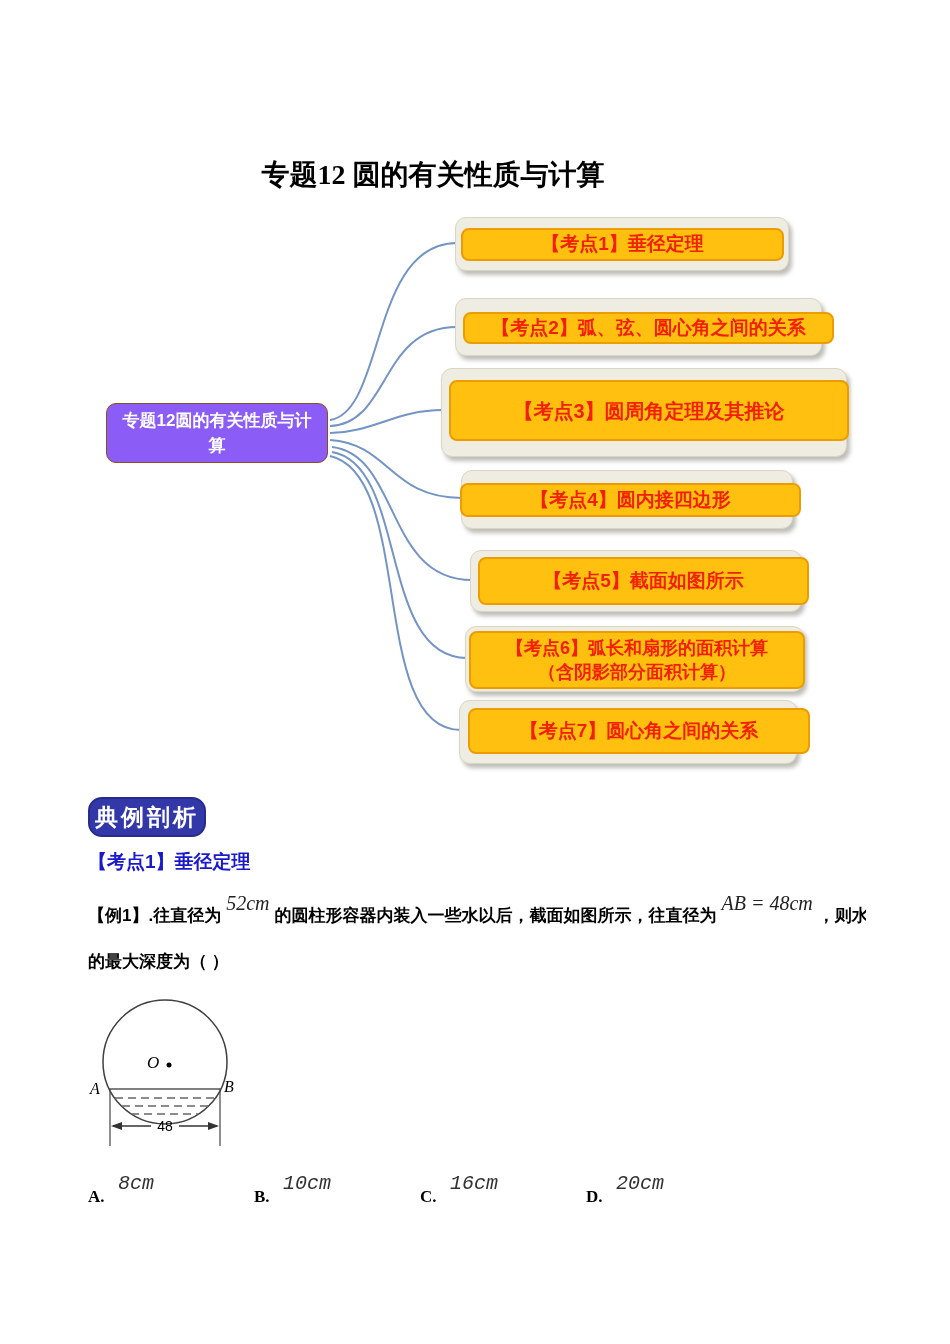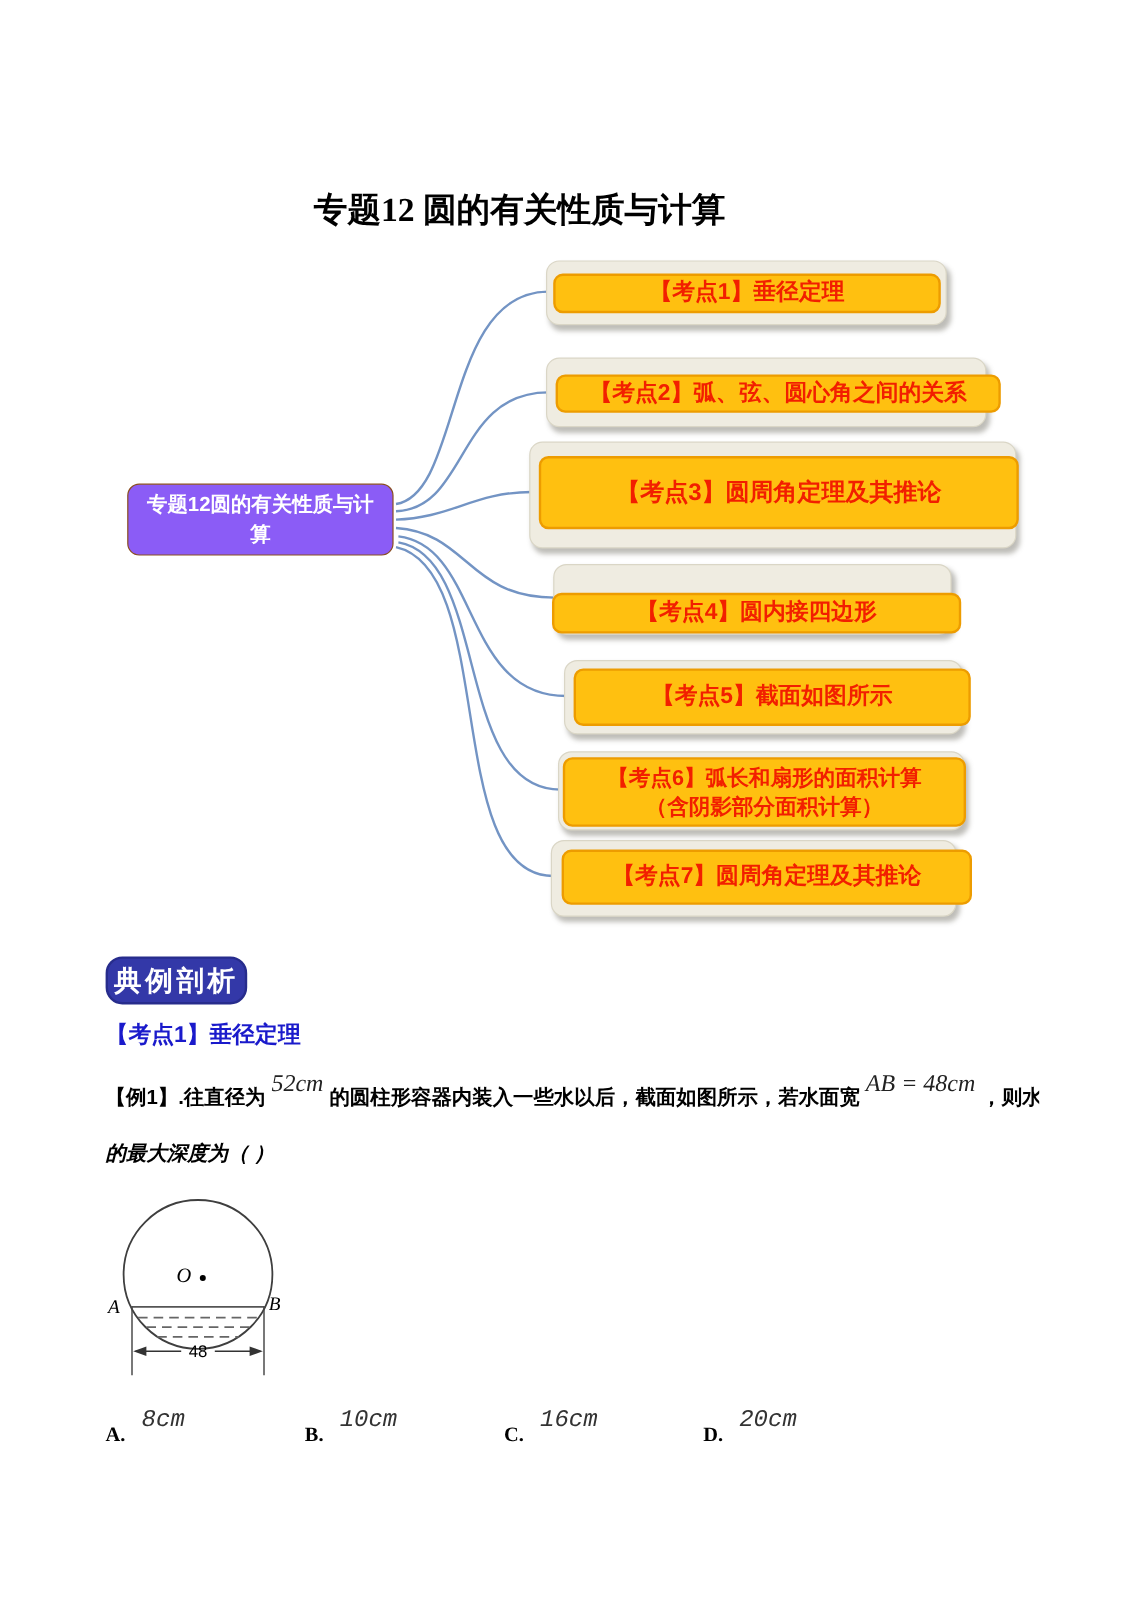--- a/index.html
+++ b/index.html
@@ -27,41 +27,41 @@
               display:flex;flex-direction:column;align-items:center;justify-content:center;
               text-align:center;line-height:1.3;}
 
   .n1o{left:455px;top:217px;width:332px;height:52px}
   .n1i{left:5px;right:4px;top:10px;height:29px}
   .n2o{left:455px;top:298px;width:365px;height:56px}
   .n2i{left:7px;right:-13px;top:13px;height:28px}
   .n3o{left:441px;top:368px;width:404px;height:87px}
   .n3i{left:7px;right:-3px;top:11px;height:57px;font-size:20px}
   .n4o{left:461px;top:470px;width:330px;height:57px}
-  .n4i{left:-2px;right:-9px;top:23px;height:30px}
+  .n4i{left:-2px;right:-9px;top:12px;height:30px}
   .n5o{left:470px;top:550px;width:330px;height:60px}
   .n5i{left:7px;right:-8px;top:6px;height:44px}
   .n6o{left:465px;top:626px;width:337px;height:64px}
   .n6i{left:3px;right:-2px;top:4px;height:54px;font-size:18px;line-height:1.35}
   .n7o{left:459px;top:700px;width:336px;height:62px}
   .n7i{left:8px;right:-14px;top:7px;height:42px}
 
   
   .section-badge{position:absolute;left:88px;top:797px;width:118px;height:40px;
                  background:#3338A8;border:2px solid #272C8C;border-radius:14px;
                  color:#fff;display:flex;align-items:center;justify-content:center;
                  font-family:"Liberation Serif",serif;font-weight:bold;font-size:23px;
                  letter-spacing:3px;box-sizing:border-box;}
   .topic-heading{position:absolute;left:88px;top:849px;color:#1A1ACB;
                  font-weight:bold;font-size:19px;}
 
   
   .problem-line1{position:absolute;left:88px;top:903px;width:830px;white-space:nowrap;
                  font-weight:bold;font-size:17px;color:#000;}
-  .problem-line2{position:absolute;left:88px;top:950px;font-weight:bold;font-size:17px;color:#000;font-style:italic;}
+  .problem-line2{position:absolute;left:88px;top:950px;font-weight:bold;font-size:17px;color:#000;}
   .math{font-family:"Liberation Serif",serif;font-style:italic;font-weight:normal;
         font-size:20px;color:#222;position:relative;top:-11px;margin:0 5px;}
 
   .figure{position:absolute;left:85px;top:993px;}
 
   
   .option{position:absolute;top:1172px;white-space:nowrap;}
   .opt-a{left:88px}.opt-b{left:254px}.opt-c{left:420px}.opt-d{left:586px}
   .opt-letter{font-family:"Liberation Serif",serif;font-weight:bold;font-size:17px;color:#000;
               position:relative;top:13px;}
@@ -117,31 +117,31 @@
     </div>
   </div>
   <div class="node-outer n6o">
     <div class="node-inner n6i">
       <span>【考点6】弧长和扇形的面积计算</span>
       <span>（含阴影部分面积计算）</span>
     </div>
   </div>
   <div class="node-outer n7o">
     <div class="node-inner n7i">
-      <span>【考点7】圆周角定理及其推论</span>
+      <span>【考点7】圆心角之间的关系</span>
     </div>
   </div>
 
   <div class="section-badge">
     <span>典例剖析</span>
   </div>
   <div class="topic-heading">【考点1】垂径定理</div>
 
   <div class="problem-line1">
-    <span>【例1】</span><span>.往直径为</span><span class="math">52cm</span><span>的圆柱形容器内装入一些水以后，截面如图所示，若水面宽</span><span class="math">AB = 48cm</span><span>，则水</span>
+    <span>【例1】</span><span>.往直径为</span><span class="math">52cm</span><span>的圆柱形容器内装入一些水以后，截面如图所示，往直径为</span><span class="math">AB = 48cm</span><span>，则水</span>
   </div>
   <div class="problem-line2">的最大深度为（ ）</div>
 
   <svg class="figure" width="225" height="170" viewBox="0 0 225 170">
     <circle cx="80" cy="69" r="62" fill="none" stroke="#3f3f3f" stroke-width="1.5"></circle>
     <line x1="24" y1="96" x2="136" y2="96" stroke="#555" stroke-width="1.4"></line>
     <line x1="30" y1="105" x2="130" y2="105" stroke="#666" stroke-width="1.4" stroke-dasharray="8 5"></line>
     <line x1="37" y1="113" x2="124" y2="113" stroke="#666" stroke-width="1.4" stroke-dasharray="8 5"></line>
     <line x1="46" y1="121" x2="114" y2="121" stroke="#666" stroke-width="1.4" stroke-dasharray="8 5"></line>
     <line x1="25" y1="96" x2="25" y2="153" stroke="#444" stroke-width="1.2"></line>

